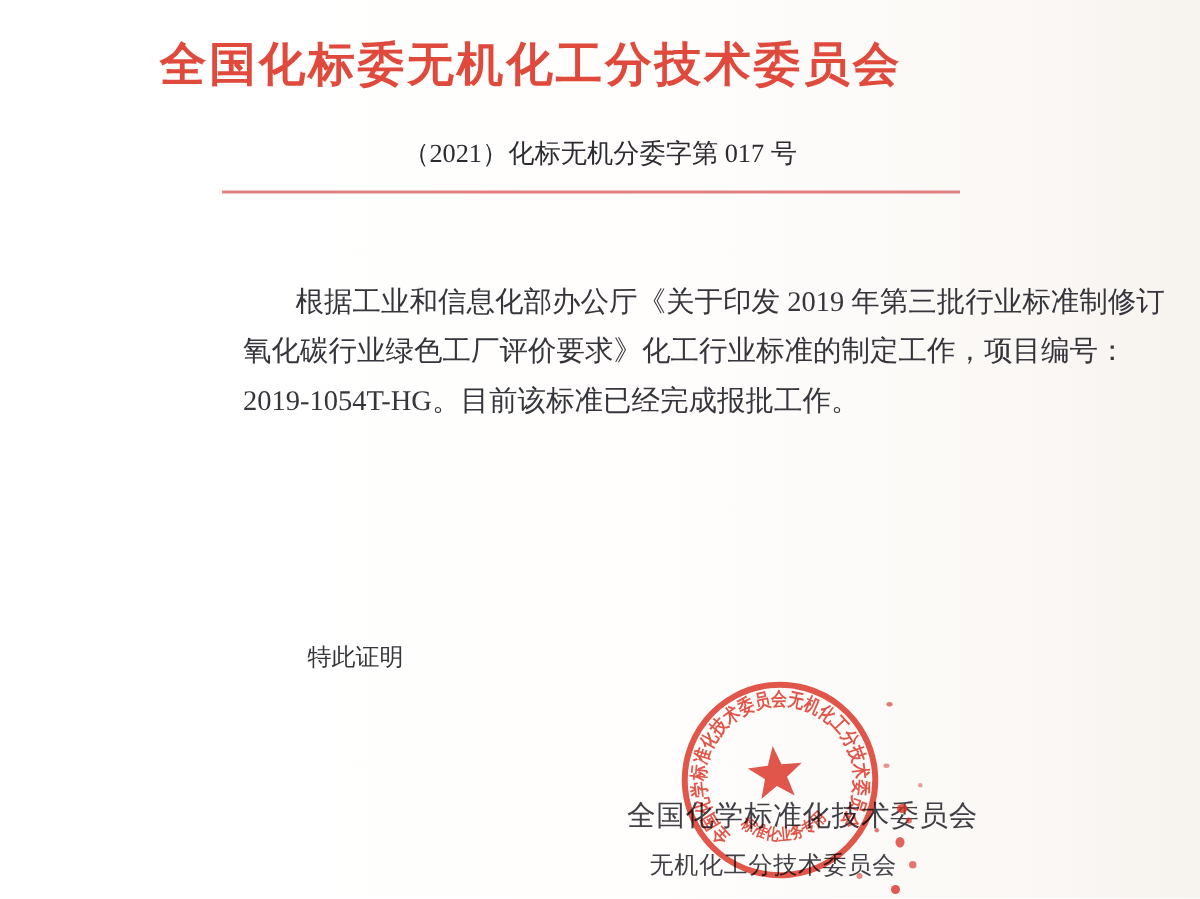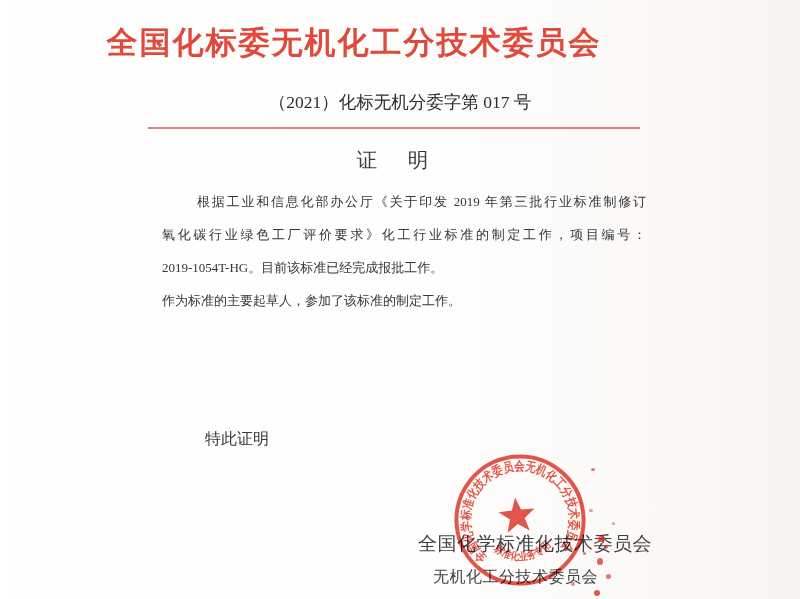--- a/index.html
+++ b/index.html
@@ -32,21 +32,21 @@
   .cert-heading{
     position:absolute;top:146px;left:0;width:790px;
     text-align:center;
     font-size:20.5px;
     color:#3a3a40;
     letter-spacing:5px;
     white-space:pre;
   }
   .body-block{
     position:absolute;top:185px;left:162px;width:484px;
-    font-size:13px;
+    font-size:19px;
     color:#35353b;
   }
   .line{
     height:33px;line-height:33px;
     text-align:justify;text-align-last:justify;
     white-space:nowrap;
   }
   .line.indent{padding-left:35px;}
   .line.para-end{text-align-last:left;white-space:nowrap;}
   .closing{
@@ -78,27 +78,25 @@
 <body>
 
 <div class="page">
 
   <div class="doc-title">全国化标委无机化工分技术委员会</div>
 
   <div class="doc-number">（2021）化标无机分委字第 017 号</div>
 
   <div class="divider"></div>
 
-  <div class="cert-heading">证　明</div>
 
   <div class="body-block">
     <div class="line indent">根据工业和信息化部办公厅《关于印发 2019 年第三批行业标准制修订</div>
     <div class="line">氧化碳行业绿色工厂评价要求》化工行业标准的制定工作，项目编号：</div>
     <div class="line para-end">2019-1054T-HG。目前该标准已经完成报批工作。</div>
-    <div class="line para-end">作为标准的主要起草人，参加了该标准的制定工作。</div>
   </div>
 
   <div class="closing">特此证明</div>
 
   <div class="sig1">全国化学标准化技术委员会</div>
   <div class="sig2">无机化工分技术委员会</div>
 
   <svg class="seal" viewBox="0 0 140 140" xmlns="http://www.w3.org/2000/svg">
     <defs>
       <path id="ringPath" d="M 34.6,105.4 A 50,50 0 1 1 105.4,105.4" fill="none"></path>

